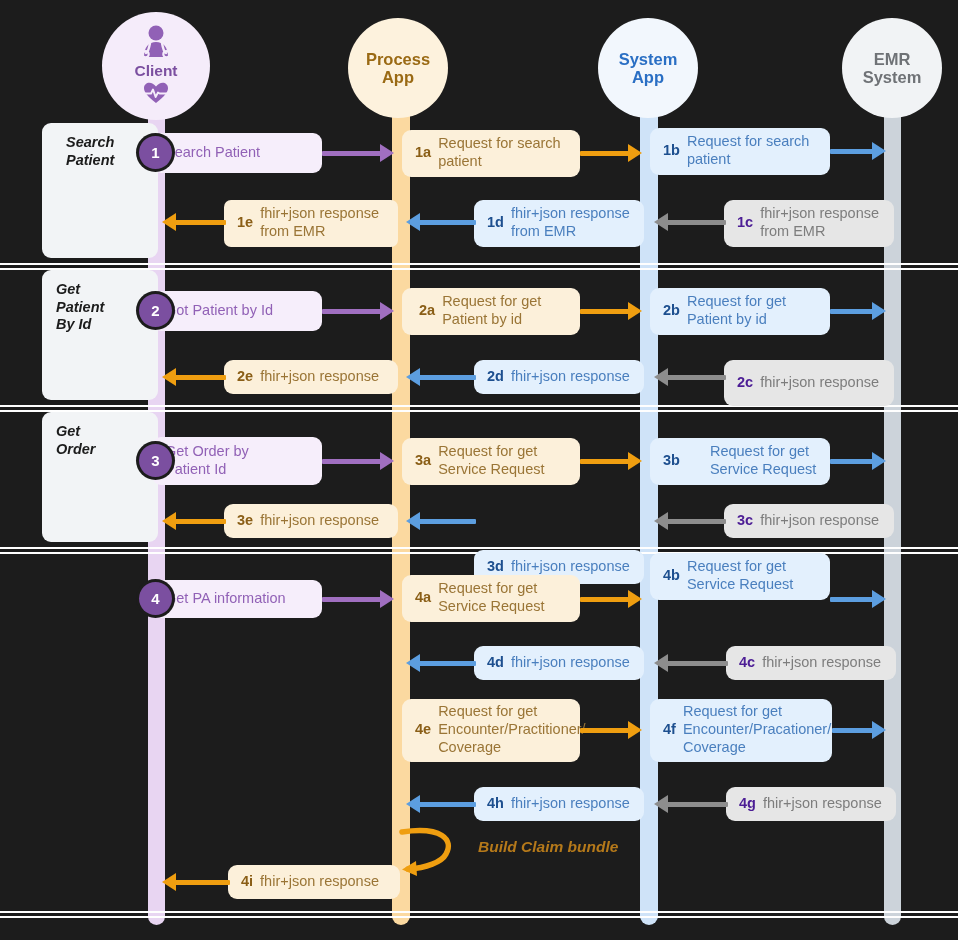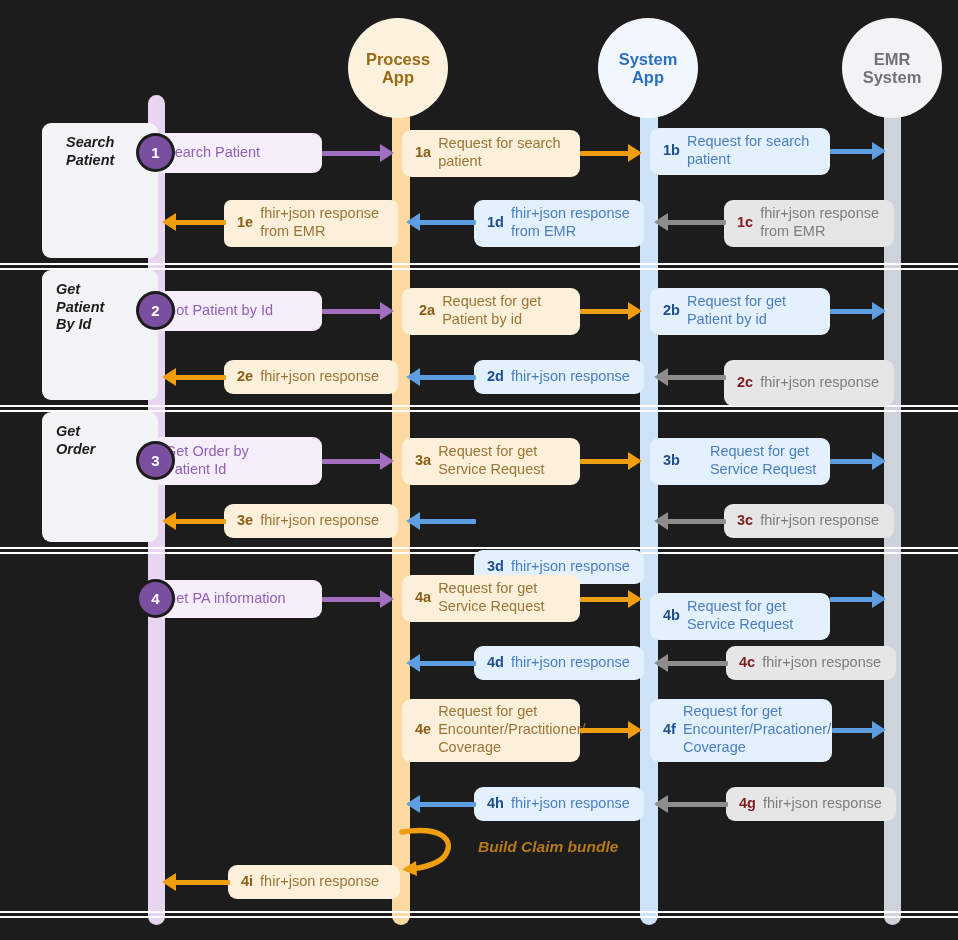--- a/index.html
+++ b/index.html
@@ -55,21 +55,21 @@
   .msg .tag{font-weight:bold;margin-right:7px;white-space:nowrap;}
   .msg .txt{white-space:pre-line;}
 
   
   .m-purple{background:#f6eefb;color:#9161b6;}
   .m-cream{background:#fcf0da;color:#9a7536;}
   .m-cream .tag{color:#8a5e16;}
   .m-blue{background:#e3f0fd;color:#4a7fbe;}
   .m-blue .tag{color:#1d4f8f;}
   .m-grey{background:#e6e6e6;color:#7d7d7d;}
-  .m-grey .tag{color:#7f1d1d;}
+  .m-grey .tag{color:#4c1d95;}
 
   
   .badge{
     position:absolute;width:33px;height:33px;border-radius:50%;
     background:#7b4fa0;color:#fff;
     font-size:15px;font-weight:bold;
     display:flex;align-items:center;justify-content:center;
     box-shadow:0 0 0 3px #1c1c1c;
   }
 
@@ -114,20 +114,39 @@
 
   <div class="sep" style="top:263px;"></div>
   <div class="sep" style="top:268px;"></div>
   <div class="sep" style="top:405px;"></div>
   <div class="sep" style="top:410px;"></div>
   <div class="sep" style="top:547px;"></div>
   <div class="sep" style="top:552px;"></div>
   <div class="sep" style="top:911px;"></div>
   <div class="sep" style="top:916px;"></div>
 
+  <div class="actor" style="left:102px;top:12px;width:108px;height:108px;background:#f5ecfa;color:#7b4fa0;font-size:15.5px;">
+    <span class="client-icon">
+      <svg width="40" height="34" viewBox="0 0 40 34">
+        <circle cx="20" cy="8" r="7.5" fill="#9161b6"></circle>
+        <path d="M8 32 C8 22 13 17 20 17 C27 17 32 22 32 32 Z" fill="#9161b6"></path>
+        <path d="M14 18 C13 24 12 27 10 28" stroke="#f5ecfa" stroke-width="2.4" fill="none" stroke-linecap="round"></path>
+        <path d="M26 18 C27 24 28 27 30 28" stroke="#f5ecfa" stroke-width="2.4" fill="none" stroke-linecap="round"></path>
+        <circle cx="9.6" cy="29.3" r="3.1" fill="none" stroke="#f5ecfa" stroke-width="2.2"></circle>
+        <circle cx="30.4" cy="29.3" r="3.1" fill="none" stroke="#f5ecfa" stroke-width="2.2"></circle>
+      </svg>
+    </span>
+    <span class="actor-label">Client</span>
+    <span class="client-heart">
+      <svg width="26" height="22" viewBox="0 0 26 22">
+        <path d="M13 21 C4 14 1 9.5 1 6.2 C1 2.8 3.6 0.8 6.3 0.8 C8.6 0.8 11.2 2.2 13 4.6 C14.8 2.2 17.4 0.8 19.7 0.8 C22.4 0.8 25 2.8 25 6.2 C25 9.5 22 14 13 21 Z" fill="#9161b6"></path>
+        <path d="M2 11.5 H8 L10 7.5 L12.6 15 L15 10.5 L16.6 11.5 H24" stroke="#f5ecfa" stroke-width="1.9" fill="none" stroke-linejoin="round" stroke-linecap="round"></path>
+      </svg>
+    </span>
+  </div>
 
   <div class="actor" style="left:348px;top:18px;width:100px;height:100px;background:#fdf2dd;color:#9a6a14;font-size:16.5px;">
     <span class="actor-label">Process
 App</span>
   </div>
 
   <div class="actor" style="left:598px;top:18px;width:100px;height:100px;background:#f2f7fd;color:#2a6fc4;font-size:16.5px;">
     <span class="actor-label">System
 App</span>
   </div>
@@ -329,21 +348,21 @@
   <div class="msg m-cream" style="left:402px;top:575px;width:178px;height:47px;align-items:center;">
     <span class="tag">4a</span>
     <span class="txt">Request for get
 Service Request</span>
   </div>
   <div class="arrow right" style="left:580px;top:599px;width:62px;">
     <div class="shaft" style="left:0;right:10px;background:#ef9e10;"></div>
     <div class="head" style="border-left:14px solid #ef9e10;"></div>
   </div>
 
-  <div class="msg m-blue" style="left:650px;top:593px;width:180px;height:47px;">
+  <div class="msg m-blue" style="left:650px;top:553px;width:180px;height:47px;">
     <span class="tag">4b</span>
     <span class="txt">Request for get
 Service Request</span>
   </div>
   <div class="arrow right" style="left:830px;top:599px;width:56px;">
     <div class="shaft" style="left:0;right:10px;background:#5c9ee0;"></div>
     <div class="head" style="border-left:14px solid #5c9ee0;"></div>
   </div>
 
   <div class="msg m-grey" style="left:726px;top:646px;width:170px;height:34px;">

